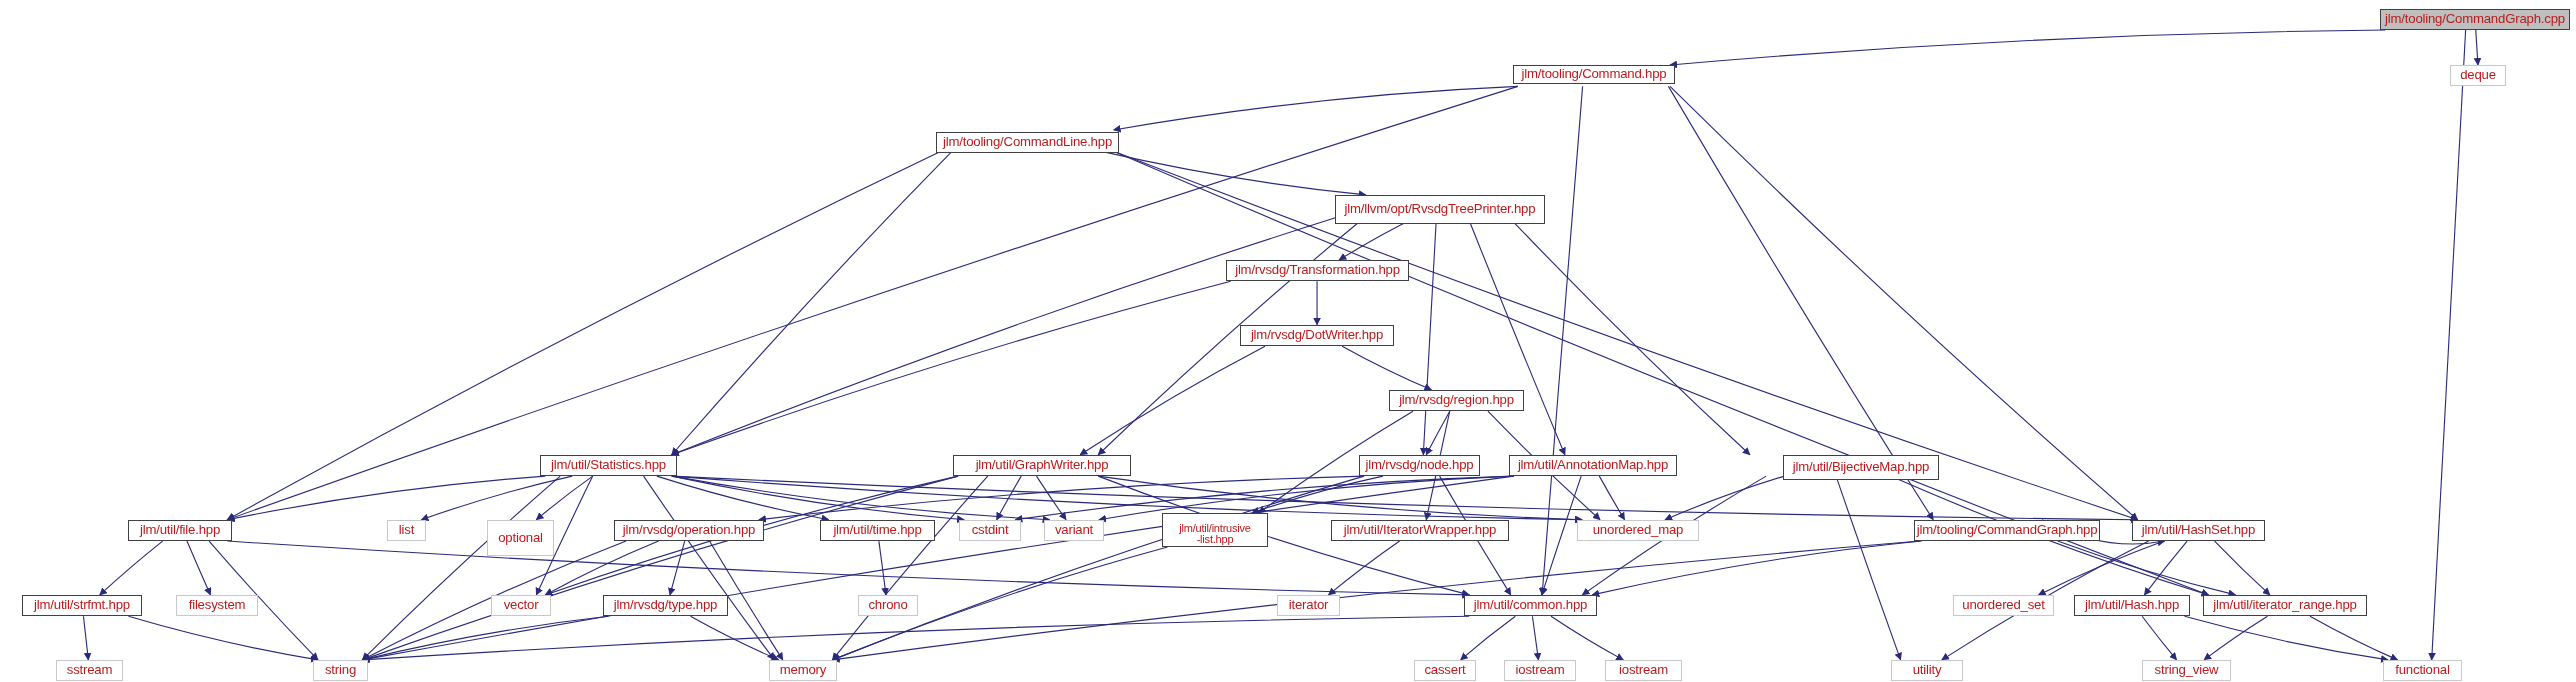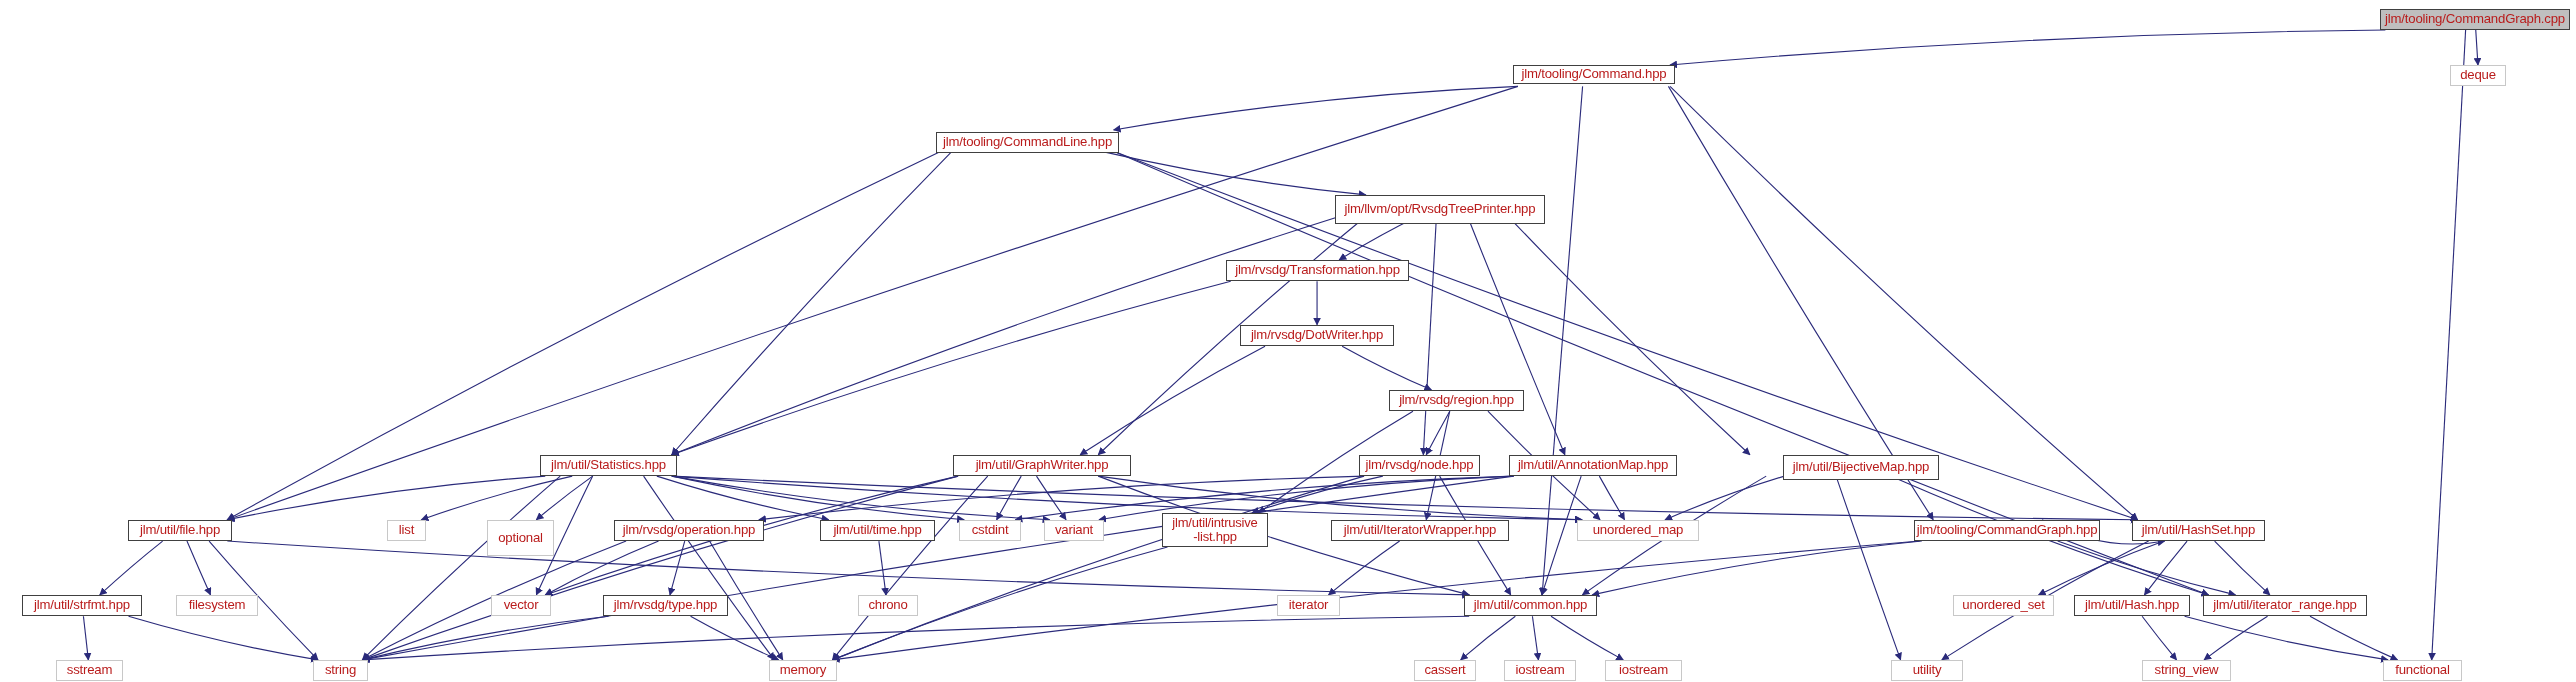--- a/index.html
+++ b/index.html
@@ -28,21 +28,21 @@
     letter-spacing:-0.2px;
   }
   .node.root{
     background:#bfbfbf;
     border:0.9px solid #404040;
   }
   .node.sys{
     border:0.9px solid #c8c8c8;
     background:#ffffff;
   }
-  .node.two-line{line-height:1.05;font-size:13px;}
+  .node.two-line{line-height:1.05;font-size:11px;align-items:flex-end;}
 </style>
 </head>
 <body>
 
 <div id="canvas">
   <svg id="edges" xmlns="http://www.w3.org/2000/svg" viewBox="0 0 3014 799" width="2576" height="683">
     <defs>
       <marker id="arrow" viewBox="0 0 10 10" refX="9" refY="5" markerWidth="7" markerHeight="7" orient="auto-start-reverse">
         <path d="M 0 0 L 10 5 L 0 10 z" fill="#2a2a7a"></path>
       </marker>

